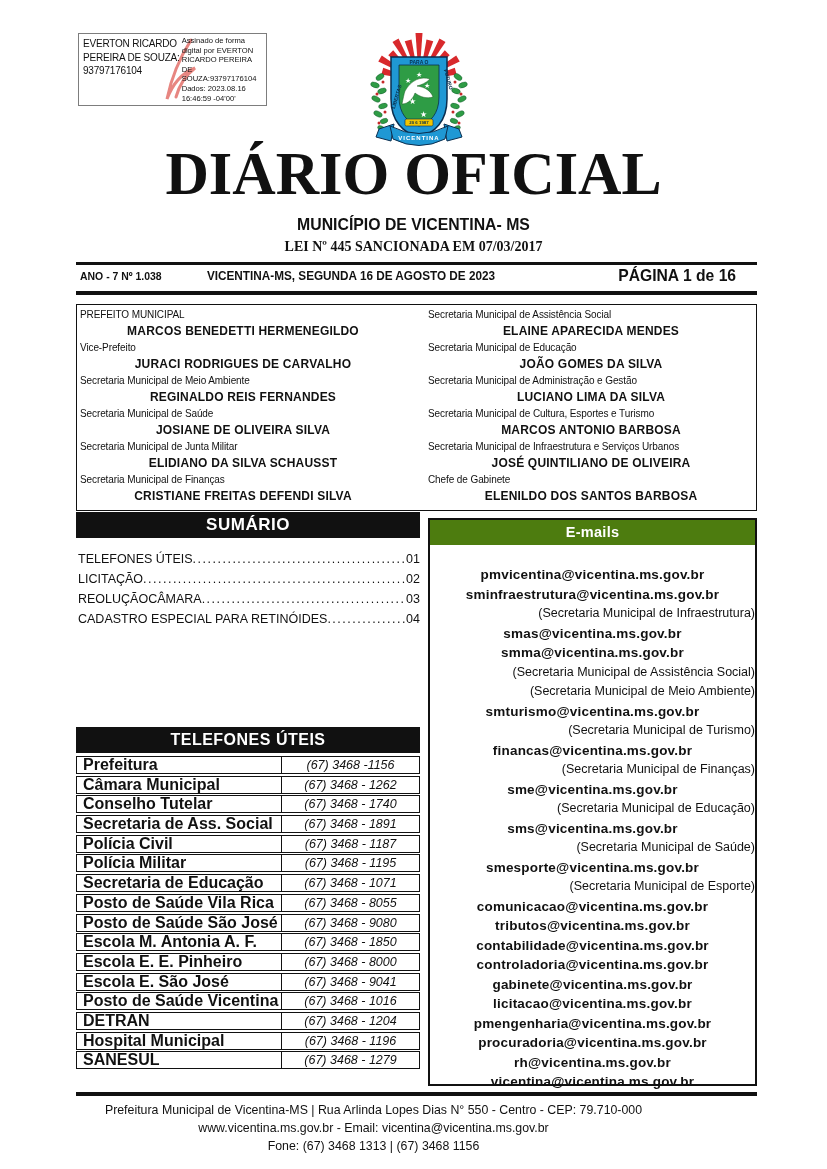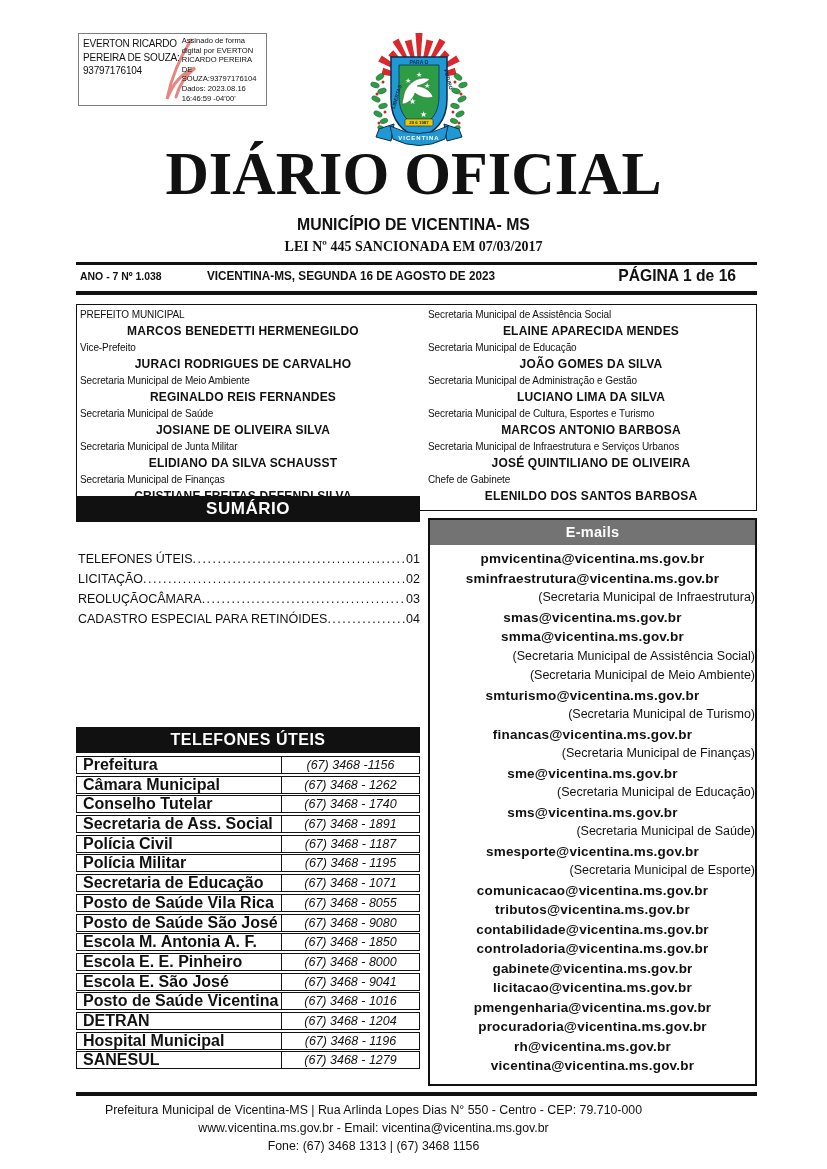--- a/index.html
+++ b/index.html
@@ -42,37 +42,37 @@
   .officials{position:absolute;left:76px;top:304px;width:681px;height:207px;
              border:1.5px solid #111;box-sizing:border-box;display:grid;
              grid-template-columns:1fr 1fr;column-gap:22px;padding:3px 2px 0 3px;}
   .off-entry{height:33px;}
   .off-title{font-size:10px;line-height:13.5px;letter-spacing:-.1px;}
   .off-name{font-size:12px;font-weight:700;line-height:19px;text-align:center;letter-spacing:.2px;}
 
   
   .bar{position:absolute;background:#111;color:#fff;text-align:center;
        font-weight:700;letter-spacing:.5px;}
-  .sum-bar{left:76px;top:496px;width:344px;height:26px;font-size:17px;line-height:26px;}
+  .sum-bar{left:76px;top:512px;width:344px;height:26px;font-size:17px;line-height:26px;}
   .ph-bar{left:76px;top:727px;width:344px;height:26px;font-size:16px;line-height:26px;}
 
   
   .toc{position:absolute;left:78px;top:549px;width:342px;}
   .toc-row{display:flex;align-items:baseline;line-height:20px;font-size:12.5px;}
   .toc-label{white-space:nowrap;}
   .toc-dots{flex:1;overflow:hidden;white-space:nowrap;}
   .toc-dots::after{content:"...................................................................................................................";letter-spacing:1.5px;}
   .toc-page{white-space:nowrap;}
 
   
   .emails-box{position:absolute;left:428px;top:518px;width:329px;height:568px;
               border:2.5px solid #111;box-sizing:border-box;}
-  .emails-header{height:25px;background:#737373;color:#fff;text-align:center;
+  .emails-header{height:25px;background:#4d7c0f;color:#fff;text-align:center;
                  font-size:14.5px;font-weight:700;line-height:25px;letter-spacing:.3px;}
-  .emails-list{padding-top:4px;text-align:center;}
+  .emails-list{padding-top:20px;text-align:center;}
   .em{line-height:19.5px;}
   .em.b{font-size:13.5px;font-weight:700;letter-spacing:.2px;}
   .em.r{font-size:12.5px;font-weight:400;text-align:right;}
 
   
   .phones{position:absolute;left:76px;top:756px;width:344px;}
   .ph-row{display:flex;border:1.5px solid #111;height:16px;margin-bottom:1.7px;
           box-sizing:content-box;}
   .ph-name{width:205px;border-right:1.5px solid #111;font-size:16px;font-weight:700;
            line-height:16px;padding-left:6px;box-sizing:border-box;white-space:nowrap;overflow:hidden;}

